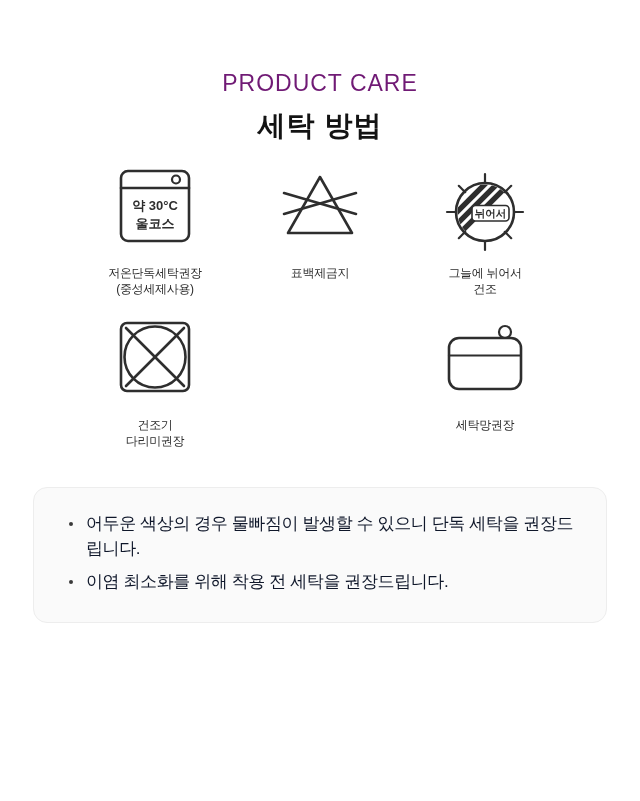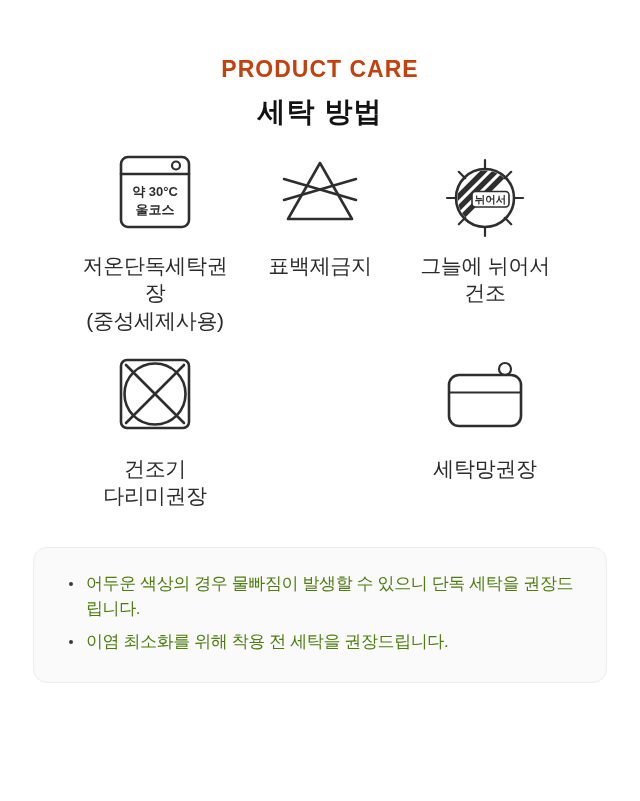--- a/index.html
+++ b/index.html
@@ -6,26 +6,26 @@
   body{
     width:640px;height:801px;
     background:#ffffff;
     font-family:"Liberation Sans","DejaVu Sans",sans-serif;
     color:#1f1f1f;
     -webkit-font-smoothing:antialiased;
   }
   .page{width:640px;height:801px;overflow:hidden;background:#ffffff;}
 
   .eyebrow{
-    padding-top:56px;
+    padding-top:70px;
     text-align:center;
     font-size:23px;
-    font-weight:700;
+    font-weight:400;
     letter-spacing:1px;
-    color:#c2410c;
+    color:#701a75;
   }
   .title{
     margin:10px 0 0 0;
     text-align:center;
     font-size:28px;
     font-weight:600;
     letter-spacing:1px;
     color:#131313;
   }
 
@@ -58,21 +58,21 @@
     font-weight:700;
     font-family:"Liberation Sans","DejaVu Sans",sans-serif;
   }
   .icon-wrap svg .fill-dot{fill:#2e2e2e;stroke:none;}
   .icon-wrap svg .white-box{fill:#ffffff;stroke-width:1.6;}
   .icon-wrap svg .thin{stroke-width:2.2;}
   .icon-wrap svg .stripe{stroke-width:5.4;stroke-linecap:butt;}
   .label{
     margin-top:11px;
     text-align:center;
-    font-size:21px;
+    font-size:12px;
     line-height:1.3;
     color:#2b2b2b;
     letter-spacing:-0.3px;
   }
 
   .notes{
     margin:14px 33px 0 33px;
     background:#fafafa;
     border:1px solid #ededed;
     border-radius:14px;
@@ -87,21 +87,21 @@
   .note .dot{
     flex:0 0 auto;
     width:4px;height:4px;
     border-radius:50%;
     background:#3a3a3a;
     margin:10px 13px 0 9px;
   }
   .note .txt{
     font-size:17px;
     line-height:1.44;
-    color:#4d7c0f;
+    color:#0f172a;
     letter-spacing:-0.4px;
     max-width:506px;
   }
 </style>
 </head>
 <body>
 
 <div class="page">
 
   <div class="eyebrow">PRODUCT CARE</div>

